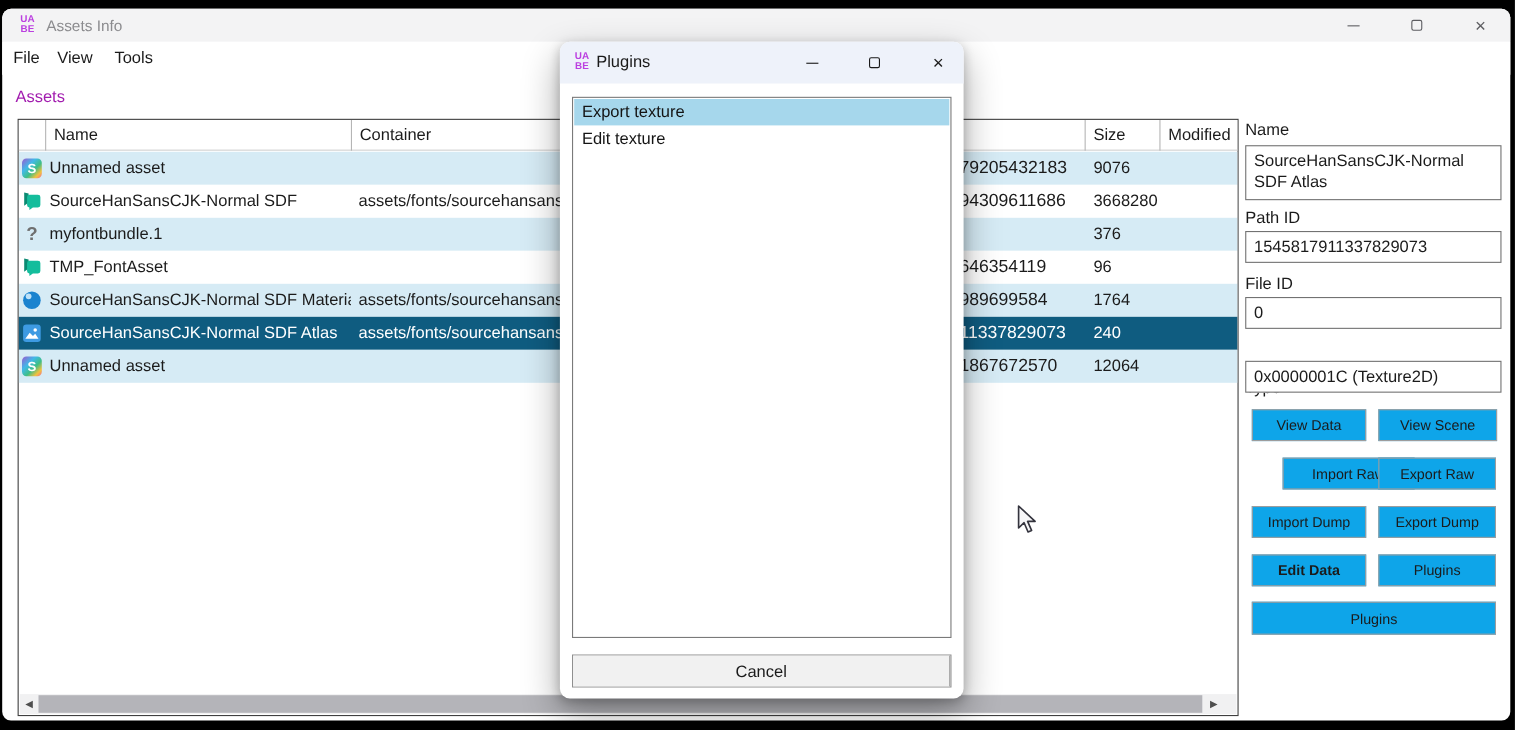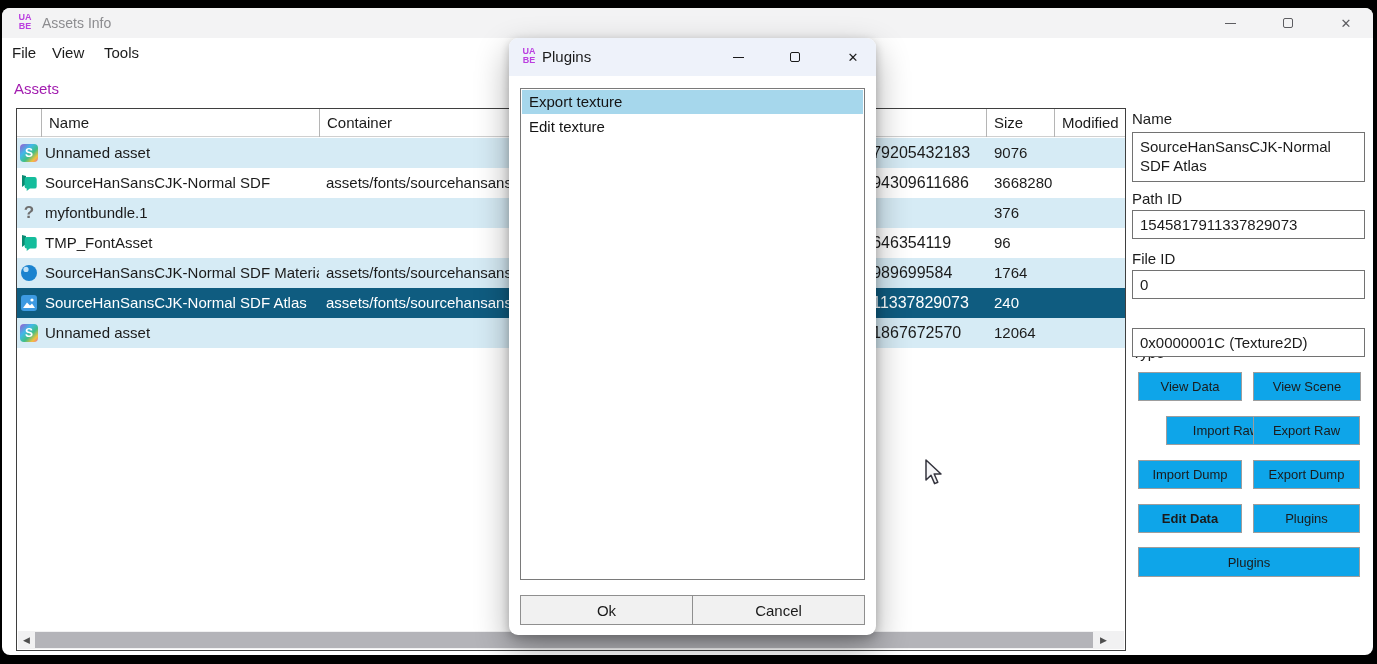--- a/index.html
+++ b/index.html
@@ -245,21 +245,20 @@
         </div>
       <div class="dlg-btn" style="left:322px;">
           <span class="g-close">✕</span>
         </div>
     </div>
     <div class="listbox">
         <div class="list-item selected">Export texture</div>
         <div class="list-item">Edit texture</div>
       </div>
     <div class="dlg-actions">
-      <div class="dlg-action">Ok</div>
       <div class="dlg-action">Cancel</div>
     </div>
   </div>
 
   <svg class="cursor" viewBox="0 0 22 28">
     <path d="M4 1 L4 21 L9 16.2 L12.6 24.6 L15.8 23.2 L12.2 15 L19 15 Z" fill="#f6f6f8" stroke="#34343e" stroke-width="1.5" stroke-linejoin="round"></path>
   </svg>
 
 </div>
 

